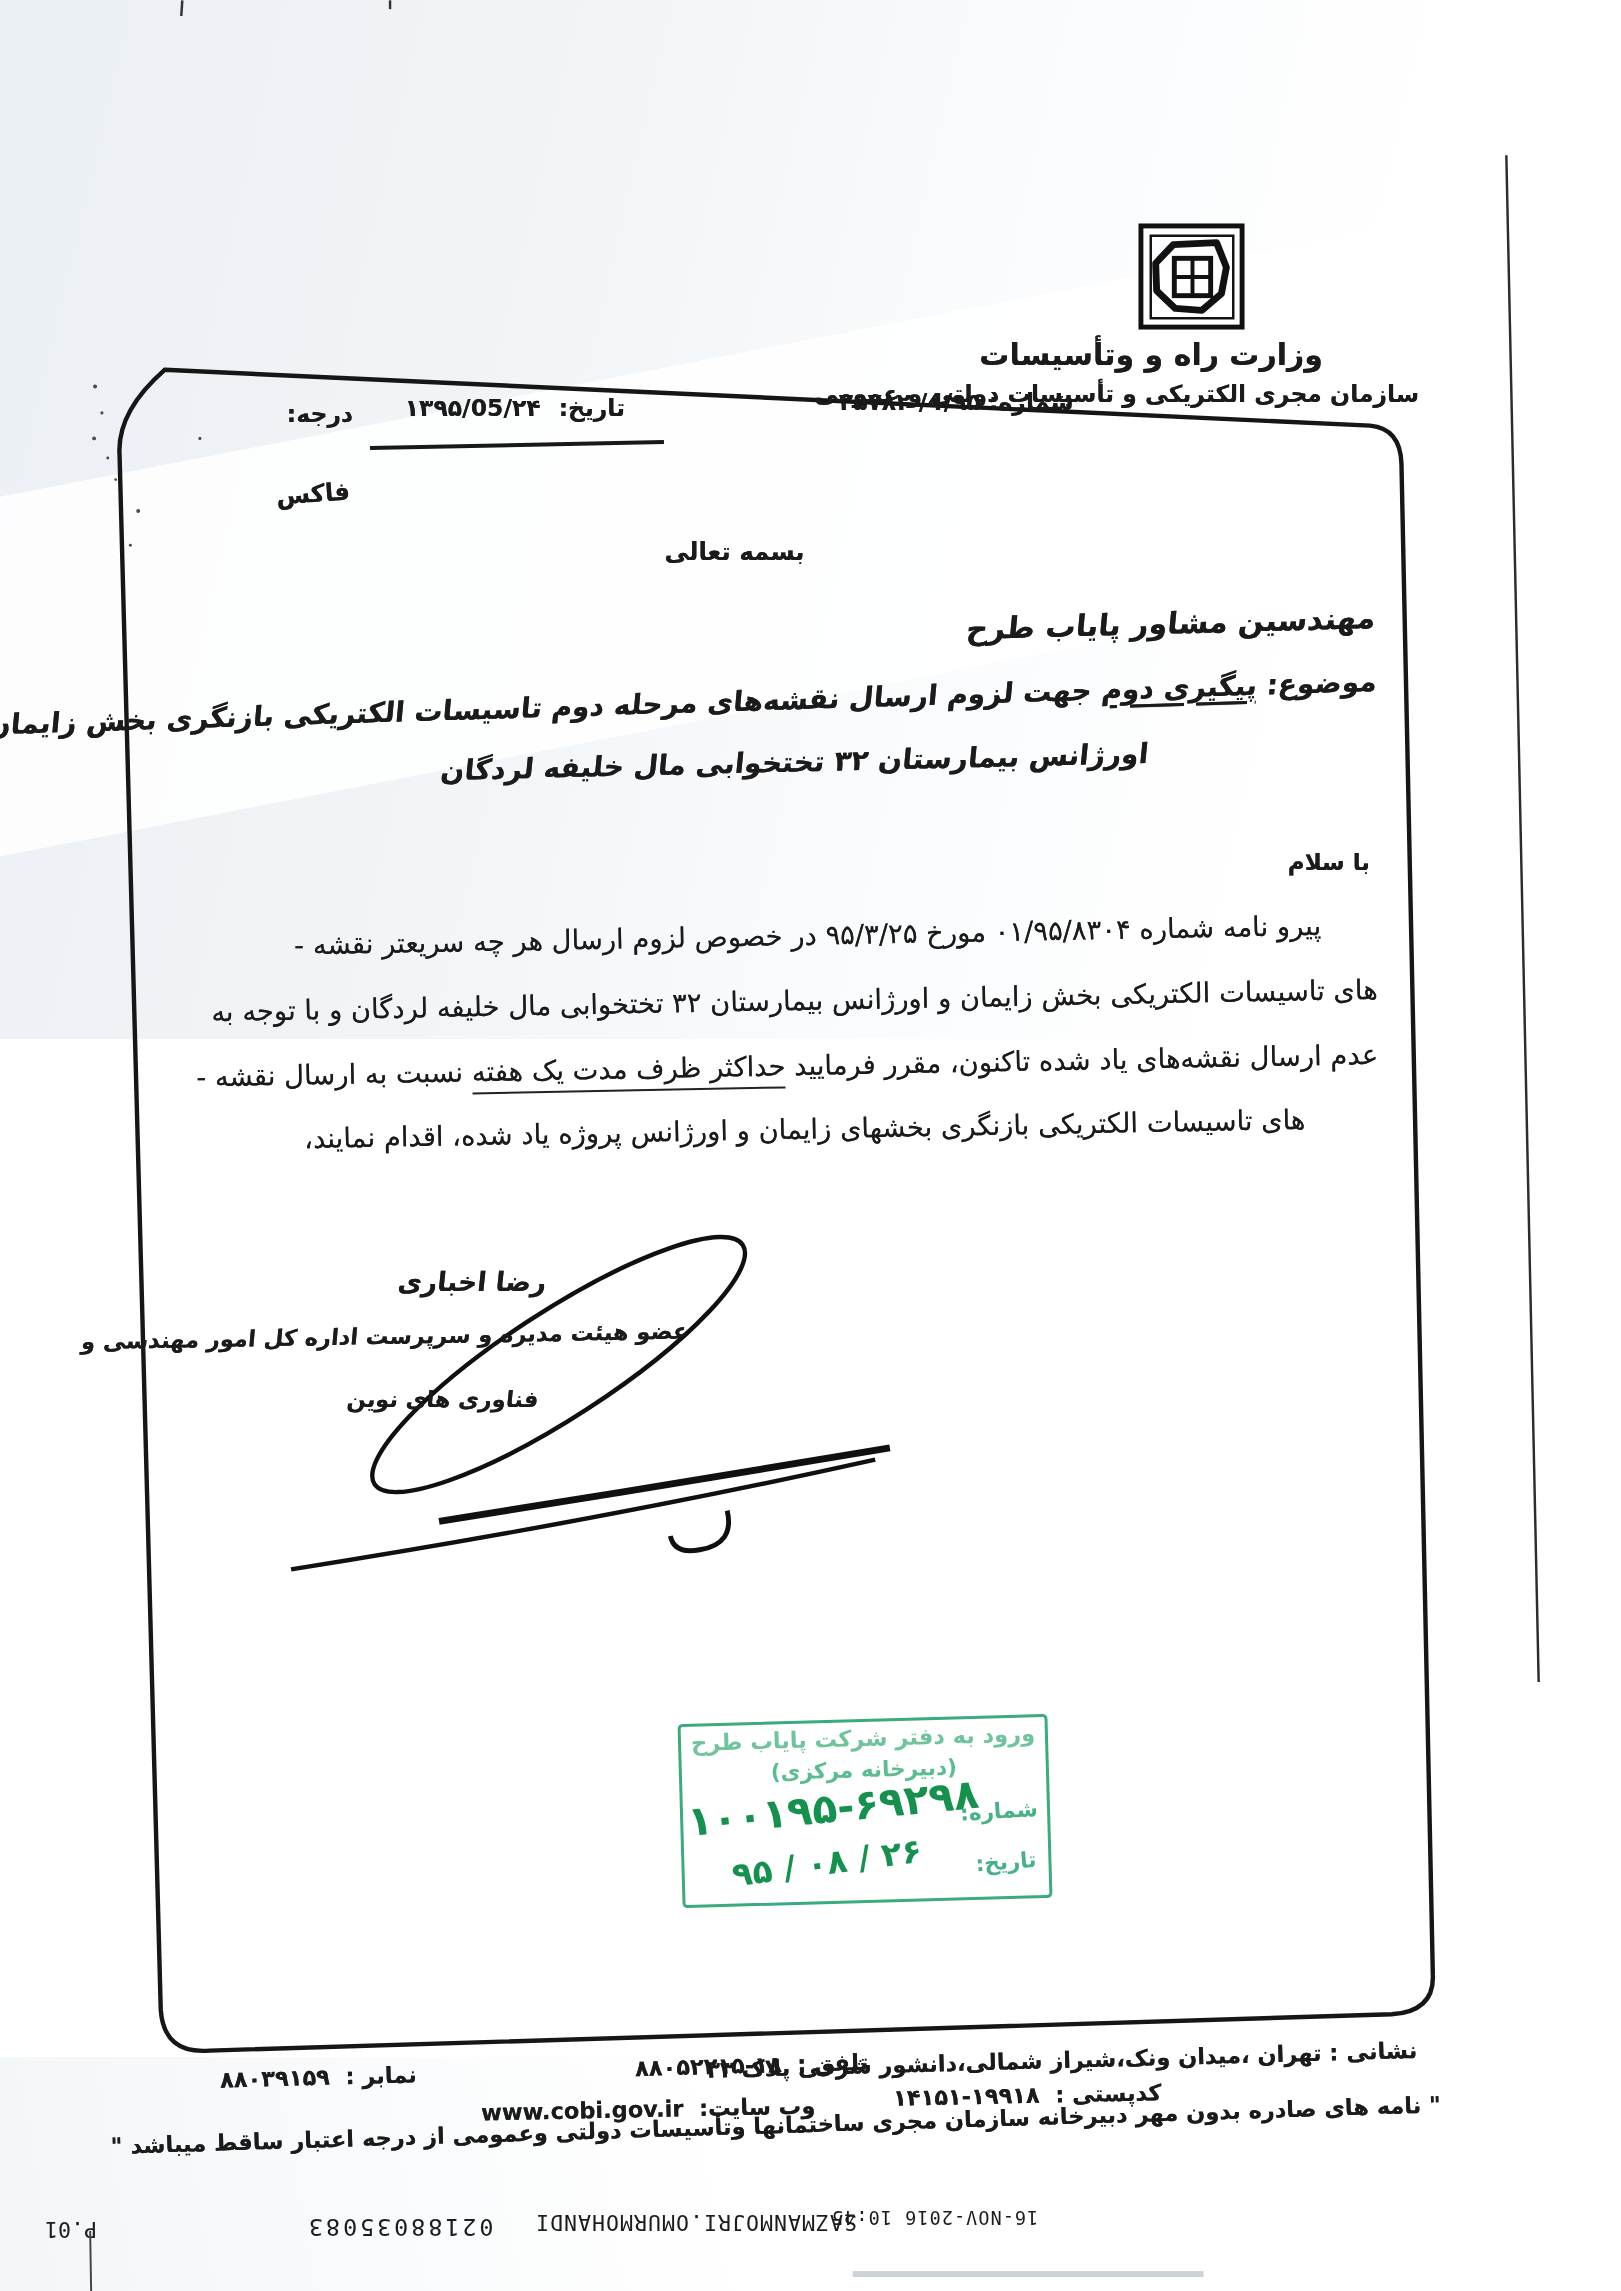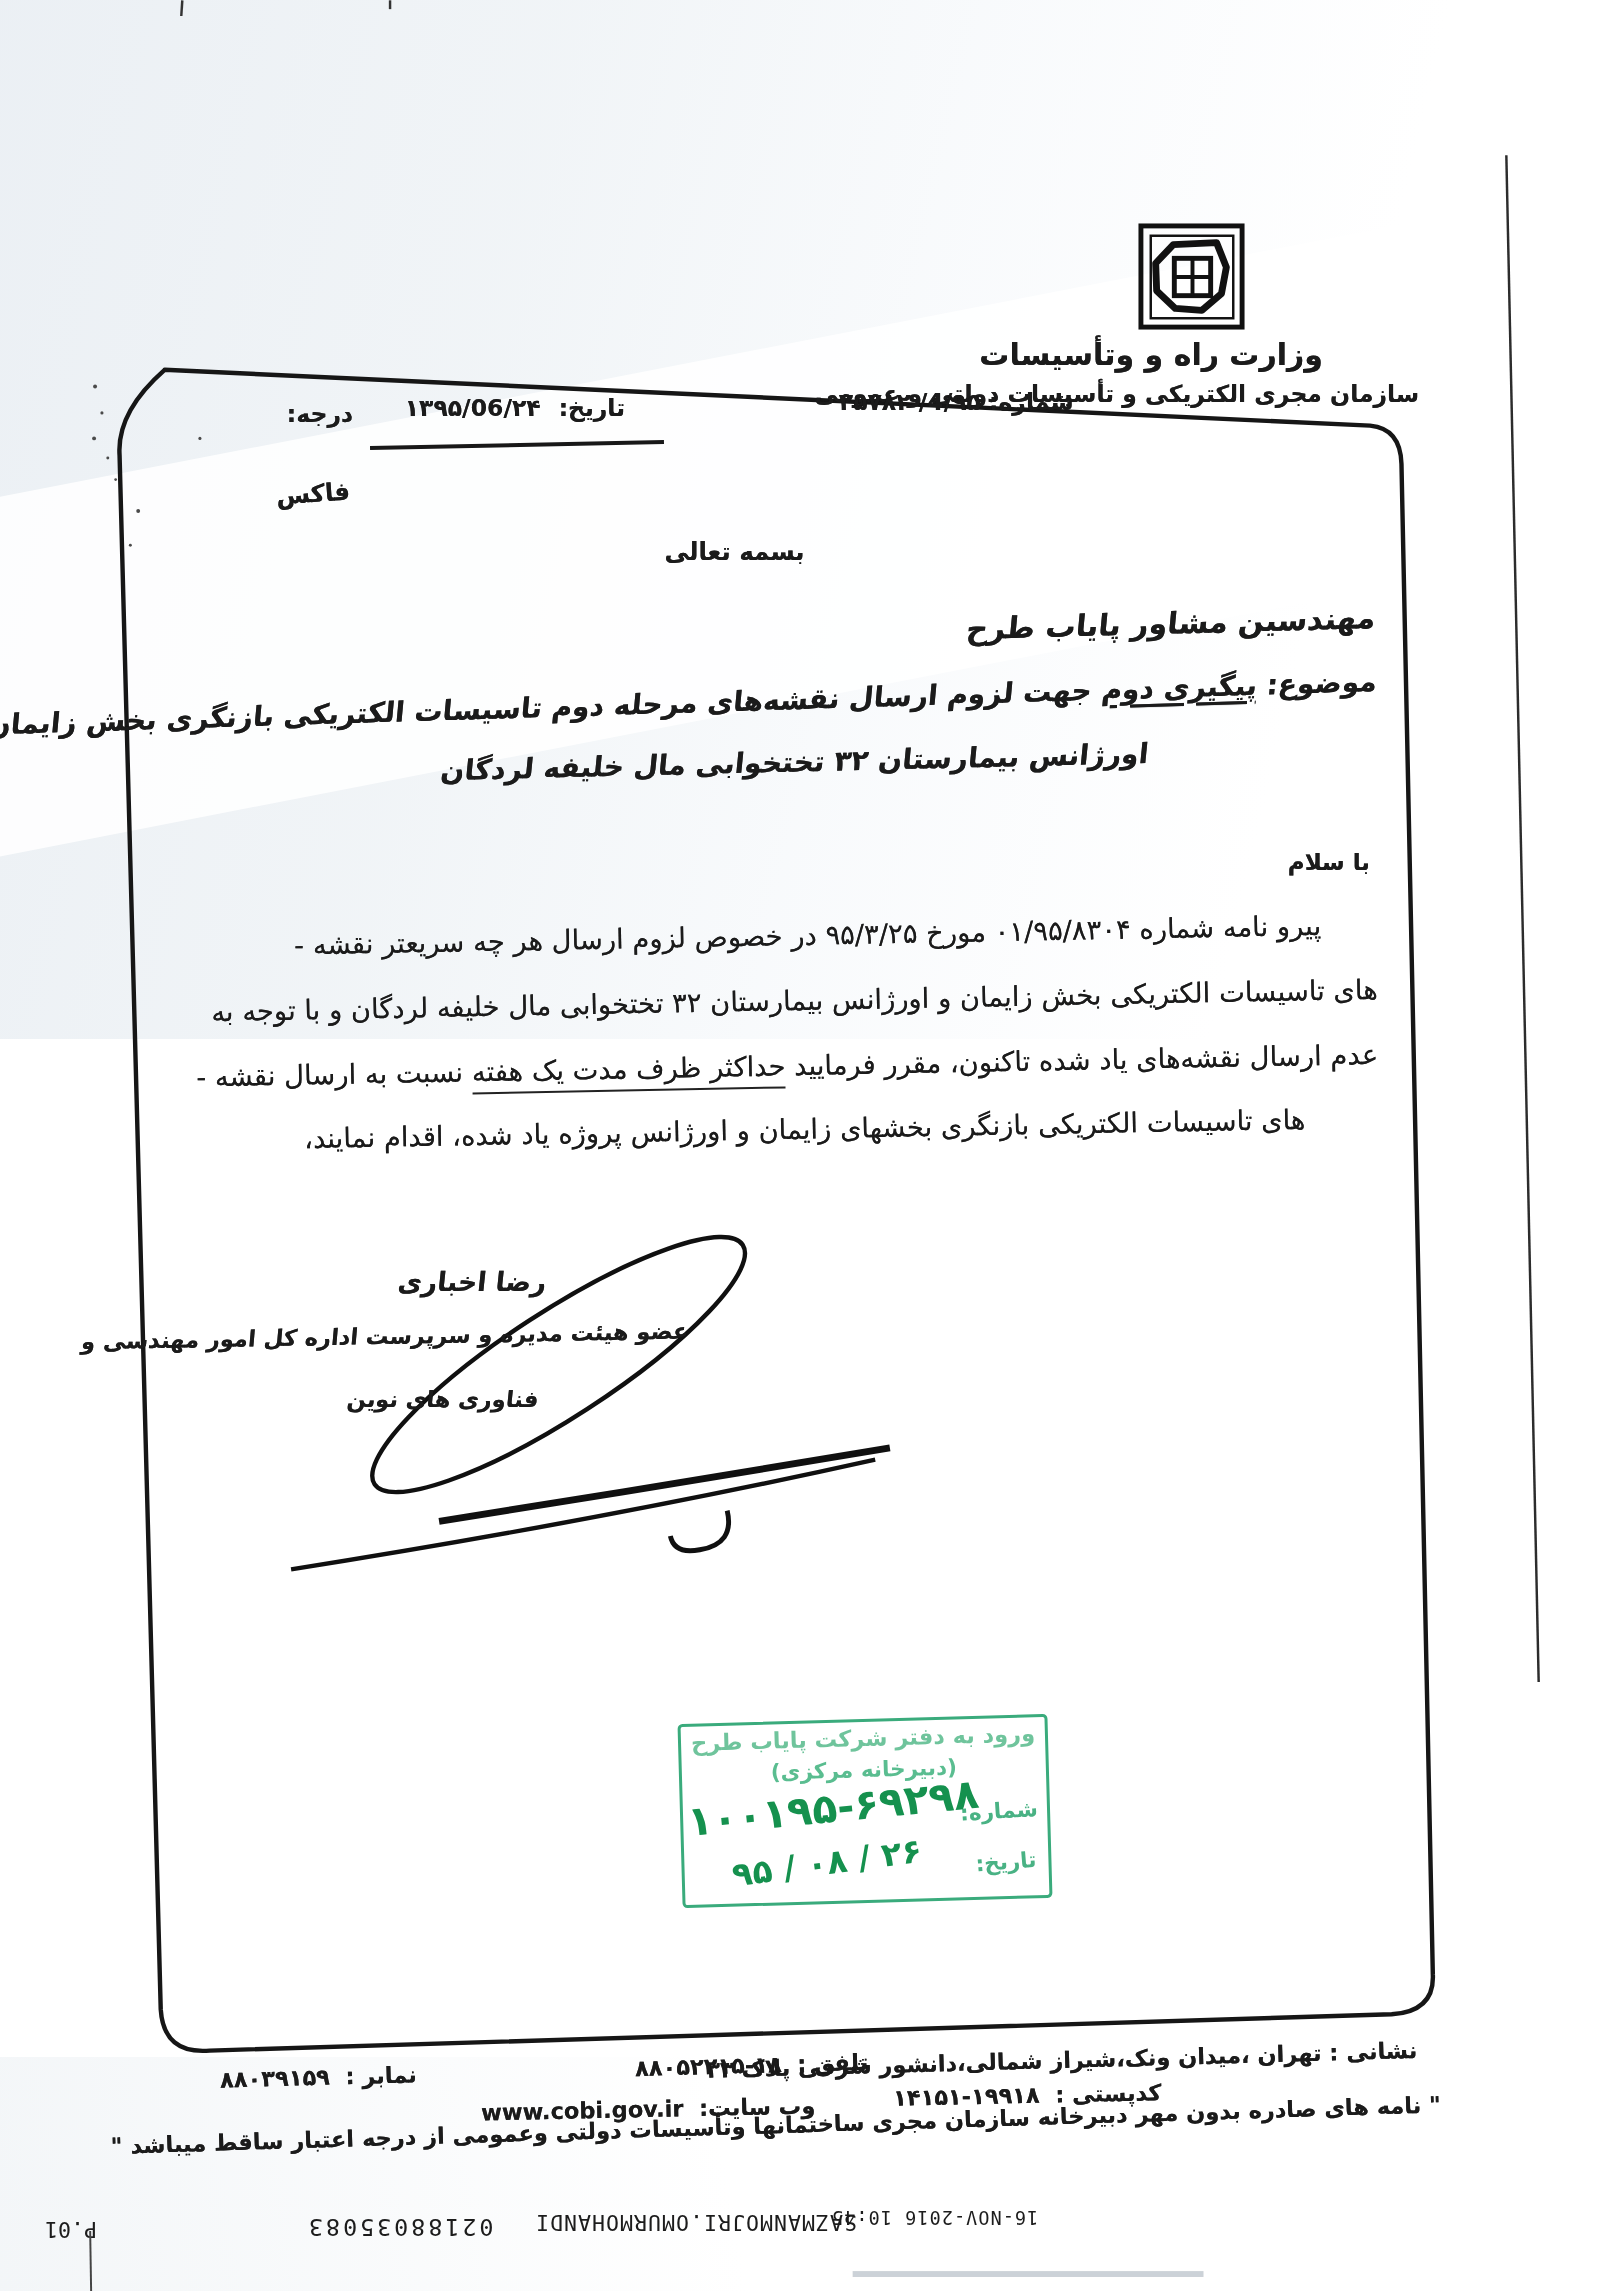--- a/index.html
+++ b/index.html
@@ -114,21 +114,21 @@
 
 <div class="abs txt rtl scan ministry">وزارت راه و وتأسیسات</div>
 <div class="abs txt rtl scan org">سازمان مجری الکتریکی و تأسیسات دولتی و عمومی</div>
 
 <div class="abs txt ltr scan num-group">
   <span>شماره:</span>
   <span class="v">4/۹۵/ ۲۵۷۸۲</span>
 </div>
 <div class="abs txt rtl scan date-group">
   <span>تاریخ:</span>
-  <span class="ltr" style="margin-right:9.8px;">۱۳۹۵/06/۲۴</span>
+  <span class="ltr" style="margin-right:9.8px;">۱۳۹۵/05/۲۴</span>
 </div>
 <div class="abs txt rtl scan attach">درجه:</div>
 <div class="abs date-underline"></div>
 <div class="abs txt rtl scan fax-note">فاکس</div>
 
 <div class="abs txt rtl scan bismillah">بسمه تعالی</div>
 <div class="abs txt rtl scan recipient">مهندسین مشاور پایاب طرح</div>
 
 <div class="abs txt rtl scan subj1">
   <span>موضوع:</span>

